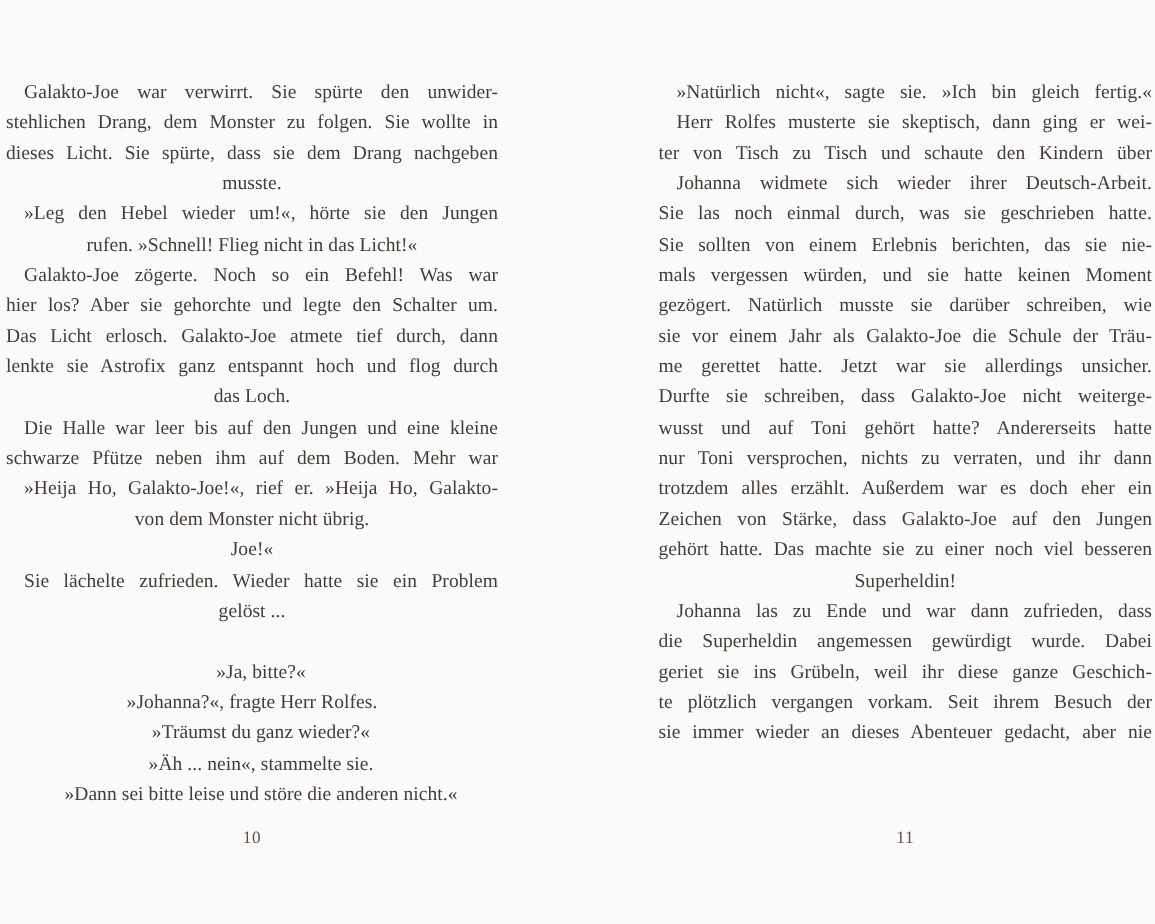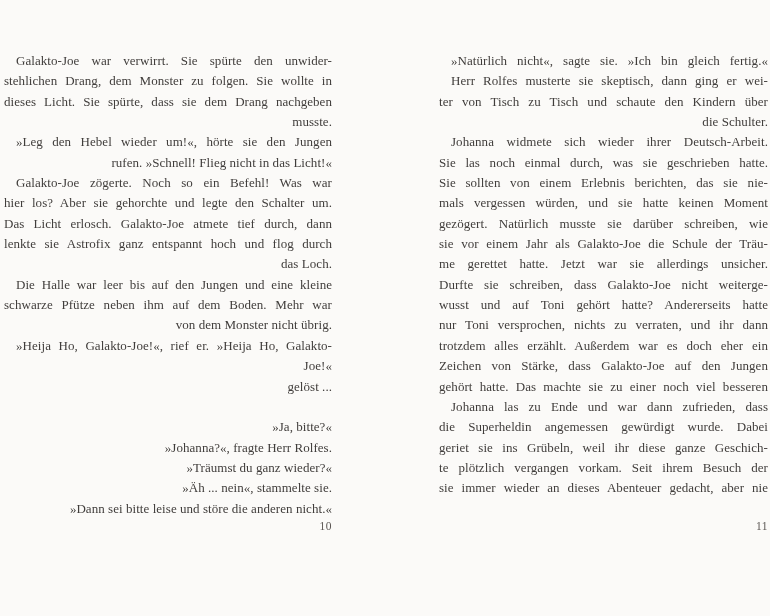--- a/index.html
+++ b/index.html
@@ -27,38 +27,38 @@
     position: absolute;
     top: 51px;
     font-size: 13px;
     letter-spacing: 0.05px;
   }
   .page-left  .page-text { left: 4px;  width: 328px; }
   .page-right .page-text { left: 54px; width: 329px; } 
   .line {
     height: 20.35px;
     line-height: 20.35px;
-    text-align: right;
+    text-align: center;
     white-space: normal;
     overflow: visible;
   }
   .line.justify {
     text-align: justify;
     text-align-last: justify;
     -moz-text-align-last: justify;
   }
   .line.indent { text-indent: 12px; }
   .line.blank  { }
   .folio {
     position: absolute;
-    top: 520px;
+    top: 553px;
     font-size: 11.5px;
     letter-spacing: 0.5px;
     color: #5b5653;
-    text-align: right;
+    text-align: center;
   }
   .page-left  .folio { left: 4px;  width: 328px; }
   .page-right .folio { left: 54px; width: 329px; }
 </style>
 </head>
 <body>
 
 <div class="spread">
 
   <div class="page page-left">
@@ -69,53 +69,54 @@
         <div class="line">musste.</div>
         <div class="line indent justify">»Leg den Hebel wieder um!«, hörte sie den Jungen</div>
         <div class="line">rufen. »Schnell! Flieg nicht in das Licht!«</div>
         <div class="line indent justify">Galakto-Joe zögerte. Noch so ein Befehl! Was war</div>
         <div class="line justify">hier los? Aber sie gehorchte und legte den Schalter um.</div>
         <div class="line justify">Das Licht erlosch. Galakto-Joe atmete tief durch, dann</div>
         <div class="line justify">lenkte sie Astrofix ganz entspannt hoch und flog durch</div>
         <div class="line">das Loch.</div>
         <div class="line indent justify">Die Halle war leer bis auf den Jungen und eine kleine</div>
         <div class="line justify">schwarze Pfütze neben ihm auf dem Boden. Mehr war</div>
+        <div class="line indent justify">»Heija Ho, Galakto-Joe!«, rief er. »Heija Ho, Galakto-</div>
         <div class="line">von dem Monster nicht übrig.</div>
-        <div class="line indent justify">»Heija Ho, Galakto-Joe!«, rief er. »Heija Ho, Galakto-</div>
         <div class="line">Joe!«</div>
+        <div class="line indent justify">Sie lächelte zufrieden. Wieder hatte sie ein Problem</div>
         <div class="line">gelöst ...</div>
         <div class="line blank"></div>
         <div class="line indent">»Ja, bitte?«</div>
         <div class="line">»Johanna?«, fragte Herr Rolfes.</div>
         <div class="line indent">»Träumst du ganz wieder?«</div>
         <div class="line indent">»Äh ... nein«, stammelte sie.</div>
         <div class="line indent">»Dann sei bitte leise und störe die anderen nicht.«</div>
       </div>
     <div class="folio">10</div>
   </div>
 
   <div class="page page-right">
     <div class="page-text">
         <div class="line indent justify">»Natürlich nicht«, sagte sie. »Ich bin gleich fertig.«</div>
         <div class="line indent justify">Herr Rolfes musterte sie skeptisch, dann ging er wei-</div>
         <div class="line justify">ter von Tisch zu Tisch und schaute den Kindern über</div>
-        <div class="line">die Schulter.</div>
         <div class="line indent justify">Johanna widmete sich wieder ihrer Deutsch-Arbeit.</div>
         <div class="line justify">Sie las noch einmal durch, was sie geschrieben hatte.</div>
         <div class="line justify">Sie sollten von einem Erlebnis berichten, das sie nie-</div>
         <div class="line justify">mals vergessen würden, und sie hatte keinen Moment</div>
         <div class="line justify">gezögert. Natürlich musste sie darüber schreiben, wie</div>
         <div class="line justify">sie vor einem Jahr als Galakto-Joe die Schule der Träu-</div>
         <div class="line justify">me gerettet hatte. Jetzt war sie allerdings unsicher.</div>
         <div class="line justify">Durfte sie schreiben, dass Galakto-Joe nicht weiterge-</div>
         <div class="line justify">wusst und auf Toni gehört hatte? Andererseits hatte</div>
         <div class="line justify">nur Toni versprochen, nichts zu verraten, und ihr dann</div>
         <div class="line justify">trotzdem alles erzählt. Außerdem war es doch eher ein</div>
         <div class="line justify">Zeichen von Stärke, dass Galakto-Joe auf den Jungen</div>
         <div class="line justify">gehört hatte. Das machte sie zu einer noch viel besseren</div>
+        <div class="line">Superheldin!</div>
         <div class="line indent justify">Johanna las zu Ende und war dann zufrieden, dass</div>
         <div class="line justify">die Superheldin angemessen gewürdigt wurde. Dabei</div>
         <div class="line justify">geriet sie ins Grübeln, weil ihr diese ganze Geschich-</div>
         <div class="line justify">te plötzlich vergangen vorkam. Seit ihrem Besuch der</div>
         <div class="line justify">sie immer wieder an dieses Abenteuer gedacht, aber nie</div>
       </div>
     <div class="folio">11</div>
   </div>
 
 </div>

